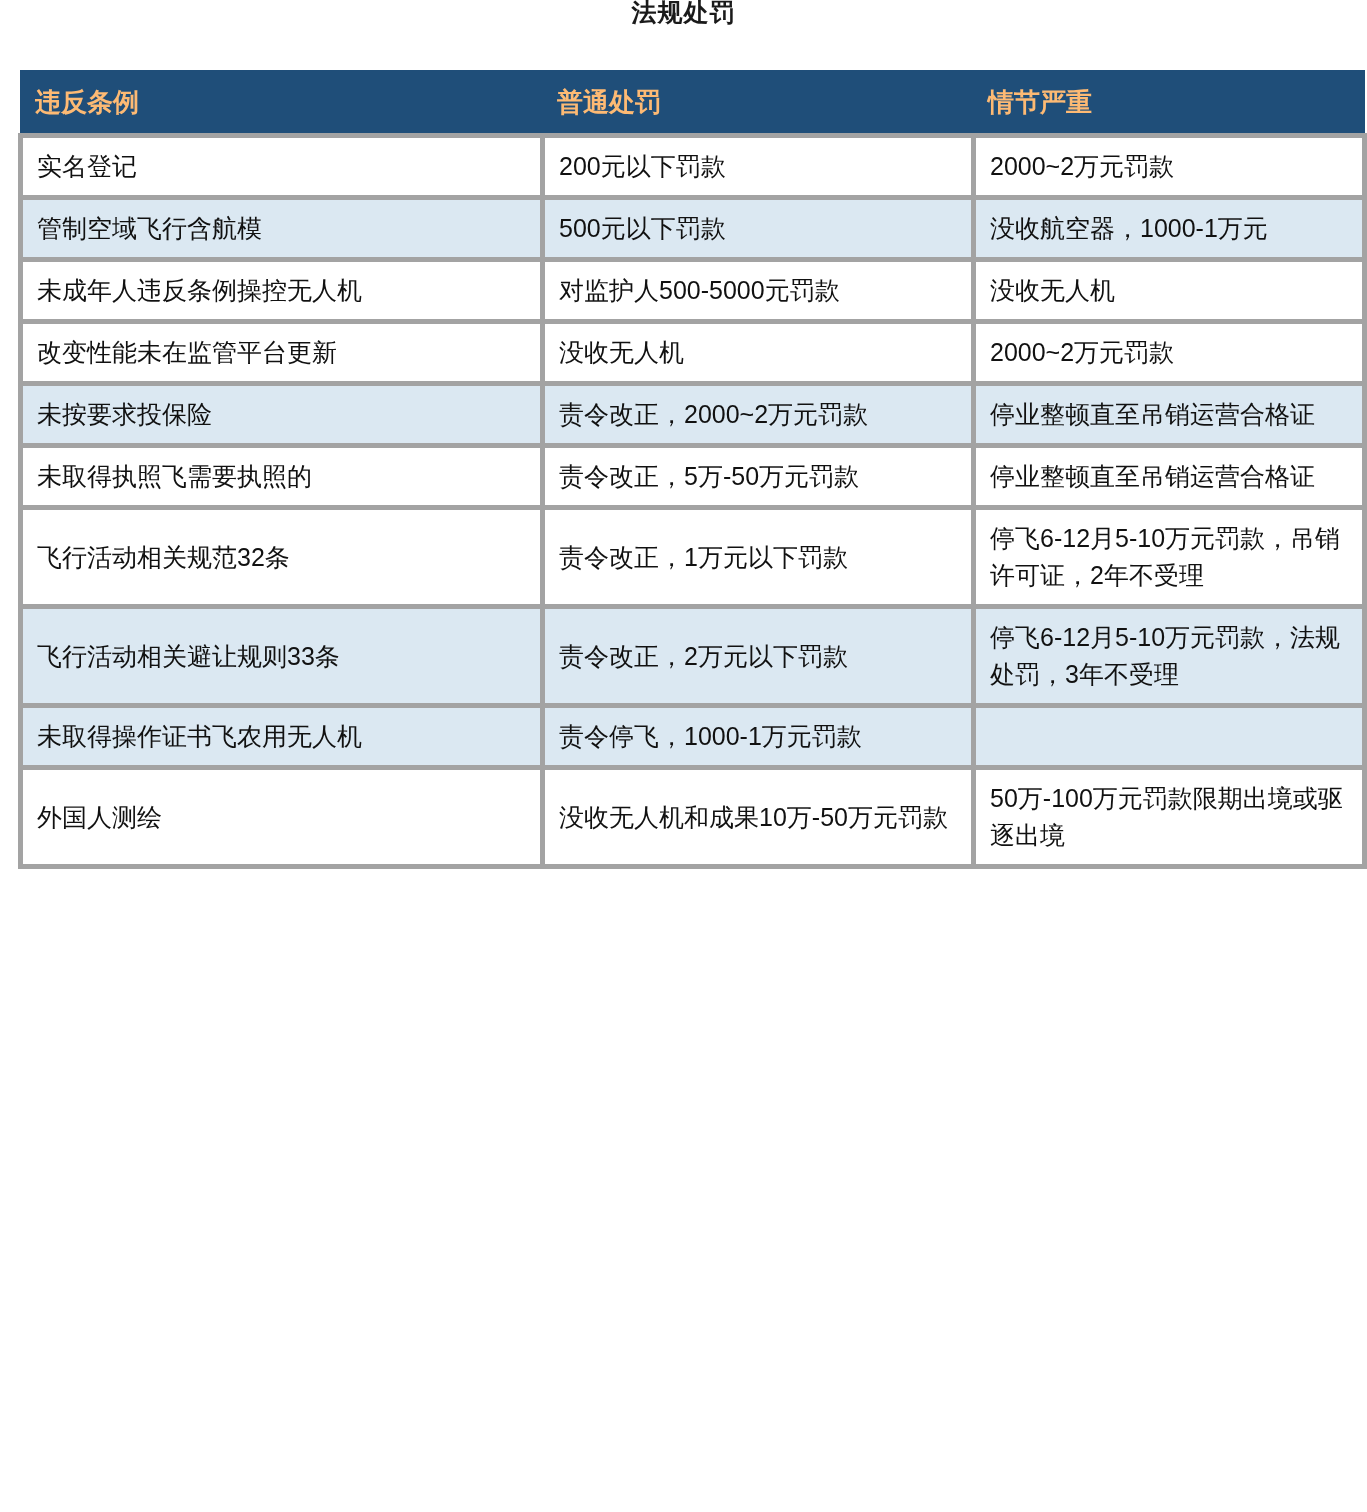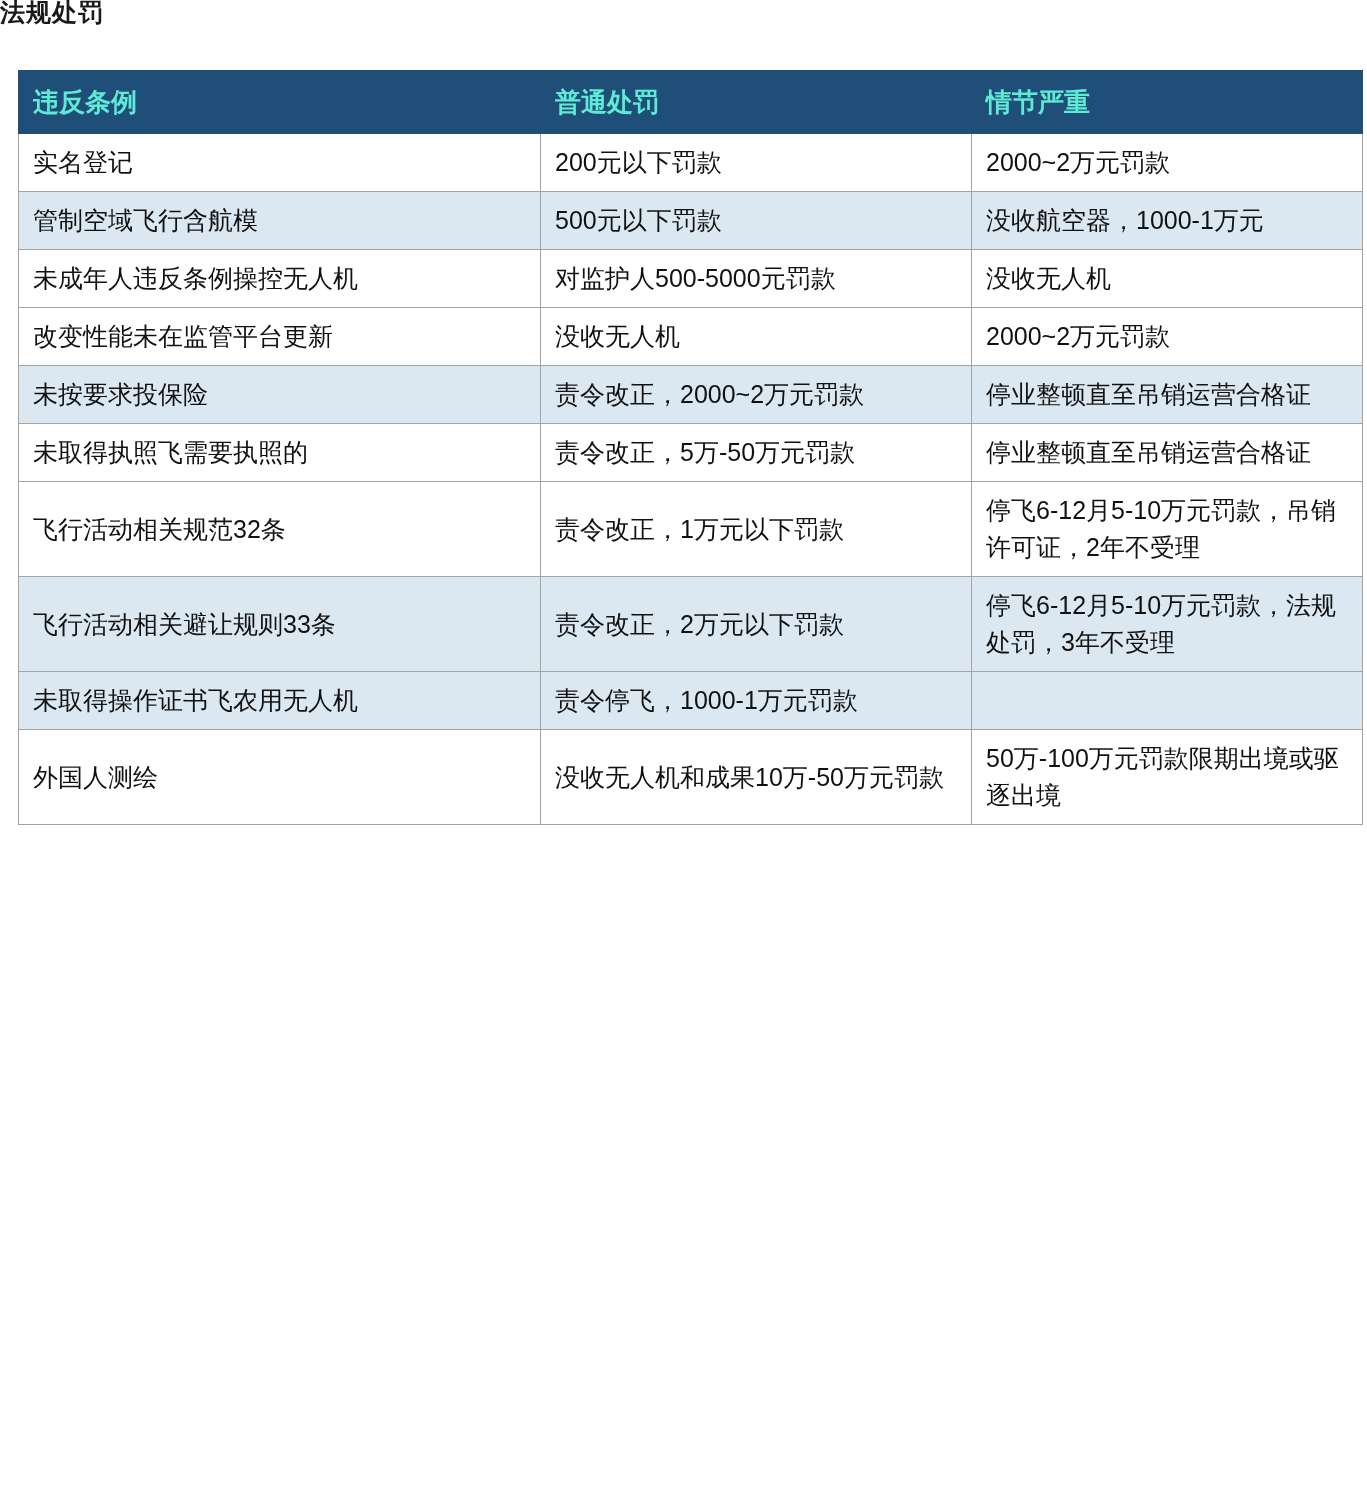--- a/index.html
+++ b/index.html
@@ -12,20 +12,21 @@
     min-height: 1512px;
     font-family: "Liberation Sans", "DejaVu Sans", sans-serif;
     color: #111111;
   }
   .page {
     width: 1367px;
     box-sizing: border-box;
     position: relative;
   }
   .doc-title {
+    text-align: center;
     font-size: 25px;
     font-weight: bold;
     color: #1a1a1a;
     letter-spacing: 1px;
     padding-top: 0px;
     margin: 0;
     height: 30px;
     overflow: hidden;
     line-height: 24px;
   }
@@ -35,31 +36,31 @@
     margin-left: 18px;
     margin-top: 40px;
     table-layout: fixed;
   }
   table.reg-table col.c1 { width: 522px; }
   table.reg-table col.c2 { width: 431px; }
   table.reg-table col.c3 { width: 391px; }
 
   table.reg-table th {
     background: #1f4e79;
-    color: #5eead4;
+    color: #fdba74;
     font-size: 26px;
     font-weight: bold;
     text-align: left;
     padding: 12px 14px;
     border: 1px solid #1f4e79;
     height: 38px;
     vertical-align: middle;
   }
   table.reg-table td {
-    border: 1px solid #a3a3a3;
+    border: 5px solid #a3a3a3;
     font-size: 25px;
     line-height: 1.48;
     padding: 10px 14px;
     vertical-align: middle;
     color: #111111;
     word-break: break-all;
   }
   tr.shade td {
     background: #dbe8f2;
     margin-top: 20px;

